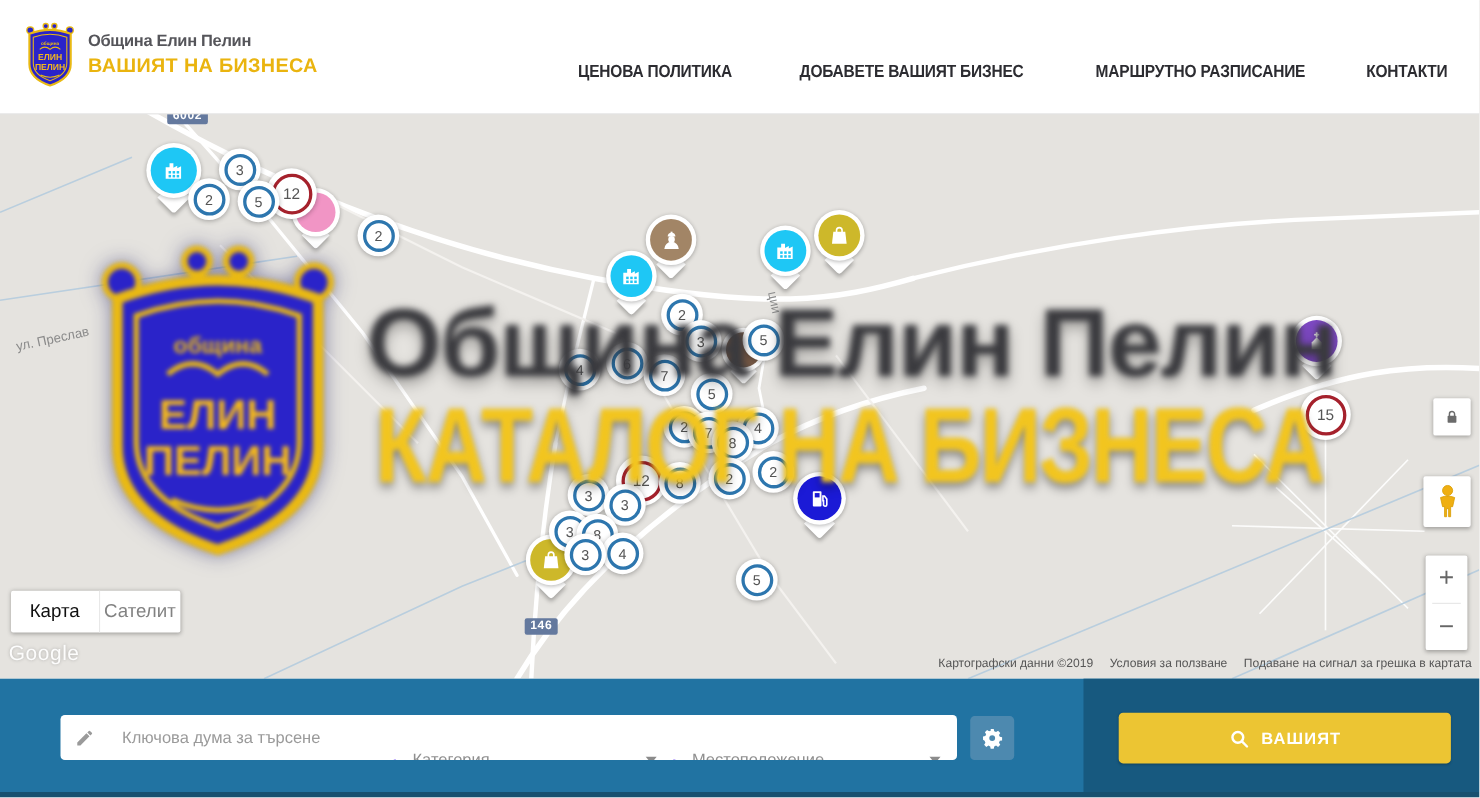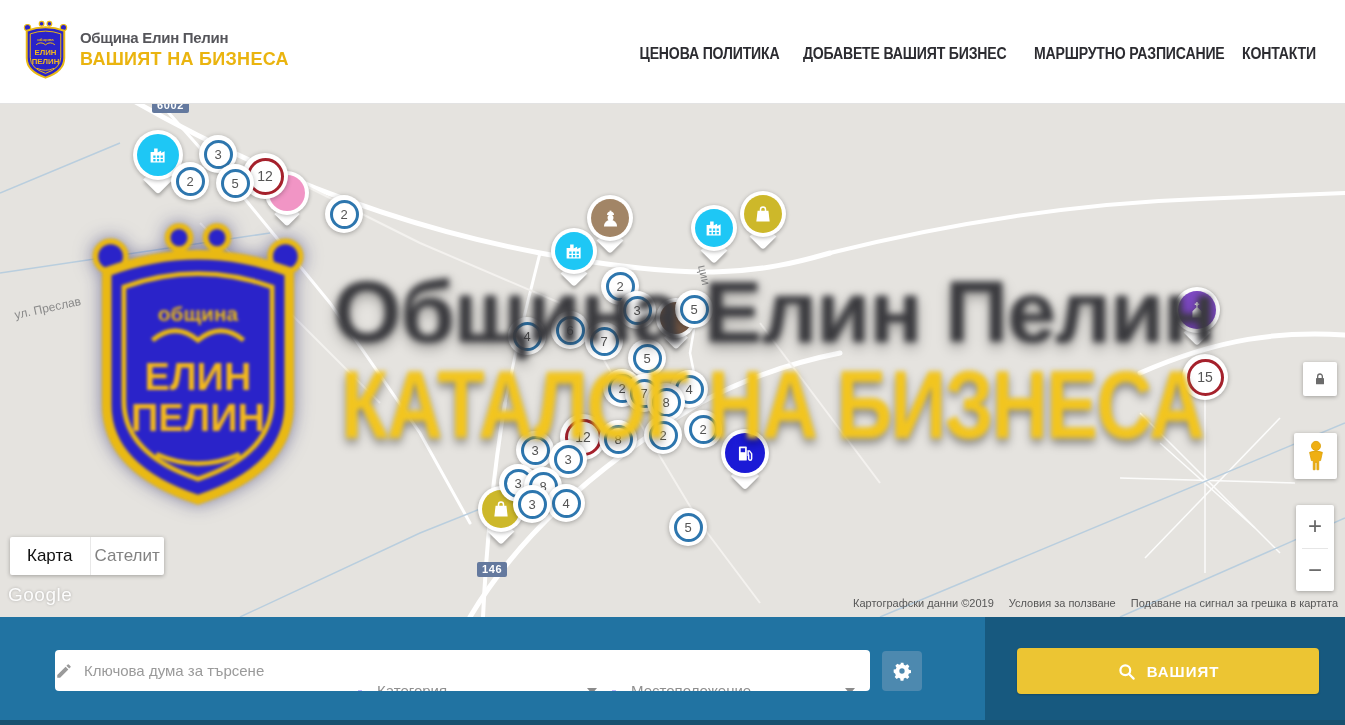--- a/index.html
+++ b/index.html
@@ -5,21 +5,21 @@
   * { margin:0; padding:0; box-sizing:border-box; }
   body { font-family:"Liberation Sans",sans-serif; background:#f2f2f2; }
   .page { position:relative; width:1345px; height:725px; background:#fff; overflow:hidden; }
 
   
   .header { position:absolute; top:0; left:0; width:1345px; height:103px; background:#fff;
             box-shadow:0 1px 0 #e3e3e3; z-index:100; }
   .brand { position:absolute; left:22px; top:19px; display:flex; align-items:center; gap:11px; cursor:pointer; }
   .brand-title { font-size:15px; font-weight:700; color:#55555a; letter-spacing:-0.3px; }
   .brand-sub { font-size:18px; font-weight:700; color:#eab40f; margin-top:3px; letter-spacing:0.3px; }
-  .nav { position:absolute; right:24px; top:2px; height:103px; display:flex; align-items:center; }
+  .nav { position:absolute; right:24px; top:14px; height:103px; display:flex; align-items:center; gap:38px; }
   .nav-item { font-size:16px; font-weight:700; color:#2c2c31; letter-spacing:-0.2px;
               transform:scaleX(.88); cursor:pointer; white-space:nowrap; }
 
   
   .map { position:absolute; top:103px; left:0; width:1345px; height:514px; background:#e5e3df; overflow:hidden; }
   .roads { position:absolute; inset:0; }
   .road-badge { position:absolute; background:#64799e; color:#fff; font-size:11px; font-weight:700;
                 padding:1px 5px 2px; border-radius:2px; letter-spacing:.6px; z-index:3; }
   .street-label { position:absolute; color:#8a8a8a; font-size:12px; z-index:3; white-space:nowrap; }
 
@@ -70,22 +70,22 @@
               color:#666; cursor:pointer; font-weight:400; }
   .zoom-sep { height:1px; background:#e6e6e6; margin:0 6px; }
 
   
   .searchbar { position:absolute; top:617px; left:0; width:1345px; height:108px; background:#2173a2;
                border-bottom:5px solid #17506f; }
   .searchbar-dark { position:absolute; right:0; top:0; width:360px; height:100%; background:#17597f; }
   .fieldgroup { position:absolute; left:55px; top:33px; width:815px; height:41px; background:#fff;
                 border-radius:4px; display:flex; overflow:hidden; }
   .field { display:flex; align-items:center; position:relative; }
-  .field + .field { border-left:4px solid #c4b5fd;margin-top:40px; }
-  .f-keyword { width:303px; gap:11px; }
+  .field + .field { border-left:2px solid #c4b5fd;margin-top:40px; }
+  .f-keyword { width:303px; padding-left:13px; gap:25px; }
   .f-keyword input { border:0; outline:0; flex:1; font-size:15px; color:#444; height:100%;
                      font-family:"Liberation Sans",sans-serif; background:transparent; }
   .f-keyword input::placeholder { color:#9a9a9a; }
   .f-select { justify-content:space-between; padding:0 15px; color:#8f8f8f; font-size:15px; cursor:pointer; }
   .f-category { width:254px; }
   .f-location { width:258px; }
   .caret { width:0; height:0; border-left:5px solid transparent; border-right:5px solid transparent;
            border-top:6px solid #8b8b8b; }
   .gear-btn { position:absolute; left:882px; top:34px; width:40px; height:40px; background:#4d89af;
               border-radius:4px; display:flex; align-items:center; justify-content:center; cursor:pointer; }

